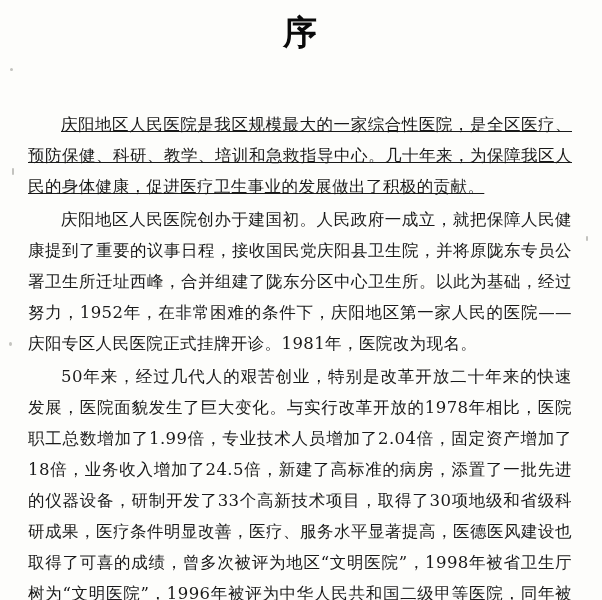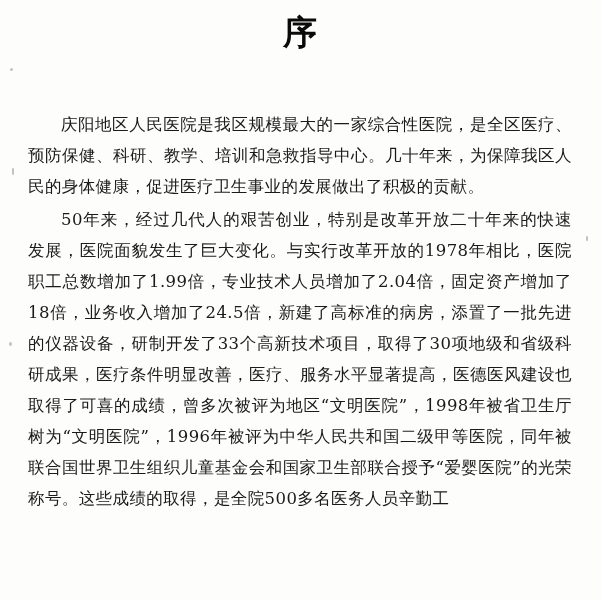--- a/index.html
+++ b/index.html
@@ -57,32 +57,34 @@
     line-height: 31px;
     text-align: justify;
     text-justify: inter-ideograph;
     text-indent: 2em;
     letter-spacing: 0.4px;
     color: #1a1a1a;
     font-family: "DejaVu Serif", serif;
   }
   .para:first-child {
     margin-top: 58px;
+    text-decoration: underline;
   }
 </style>
 </head>
 <body>
 
 <div class="page">
 
   <div class="speckle sp1"></div>
   <div class="speckle sp2"></div>
   <div class="speckle sp3"></div>
   <div class="speckle sp4"></div>
 
   <h1 class="doc-title">序</h1>
 
   <div class="body-text">
     <p class="para">庆阳地区人民医院是我区规模最大的一家综合性医院，是全区医疗、预防保健、科研、教学、培训和急救指导中心。几十年来，为保障我区人民的身体健康，促进医疗卫生事业的发展做出了积极的贡献。</p>
+    <p class="para">庆阳地区人民医院创办于建国初。人民政府一成立，就把保障人民健康提到了重要的议事日程，接收国民党庆阳县卫生院，并将原陇东专员公署卫生所迁址西峰，合并组建了陇东分区中心卫生所。以此为基础，经过努力，1952年，在非常困难的条件下，庆阳地区第一家人民的医院——庆阳专区人民医院正式挂牌开诊。1981年，医院改为现名。</p>
     <p class="para">50年来，经过几代人的艰苦创业，特别是改革开放二十年来的快速发展，医院面貌发生了巨大变化。与实行改革开放的1978年相比，医院职工总数增加了1.99倍，专业技术人员增加了2.04倍，固定资产增加了18倍，业务收入增加了24.5倍，新建了高标准的病房，添置了一批先进的仪器设备，研制开发了33个高新技术项目，取得了30项地级和省级科研成果，医疗条件明显改善，医疗、服务水平显著提高，医德医风建设也取得了可喜的成绩，曾多次被评为地区“文明医院”，1998年被省卫生厅树为“文明医院”，1996年被评为中华人民共和国二级甲等医院，同年被联合国世界卫生组织儿童基金会和国家卫生部联合授予“爱婴医院”的光荣称号。这些成绩的取得，是全院500多名医务人员辛勤工</p>
   </div>
 
 </div>
 
 </body></html>

